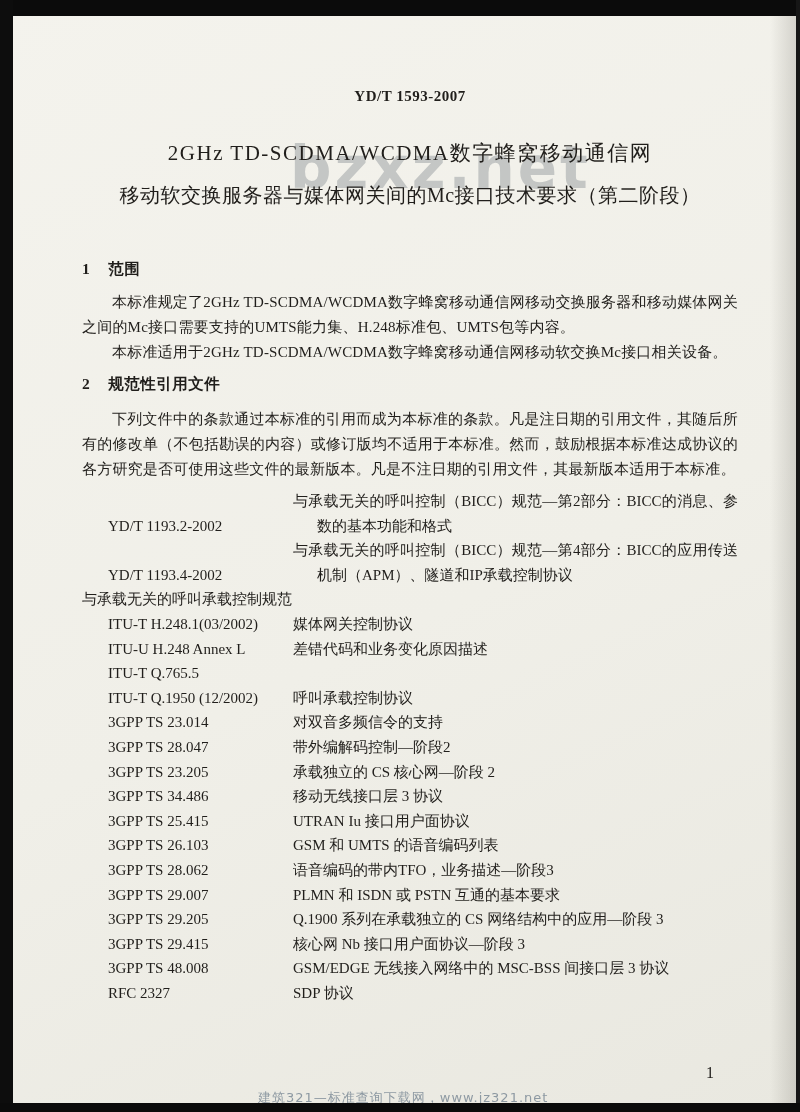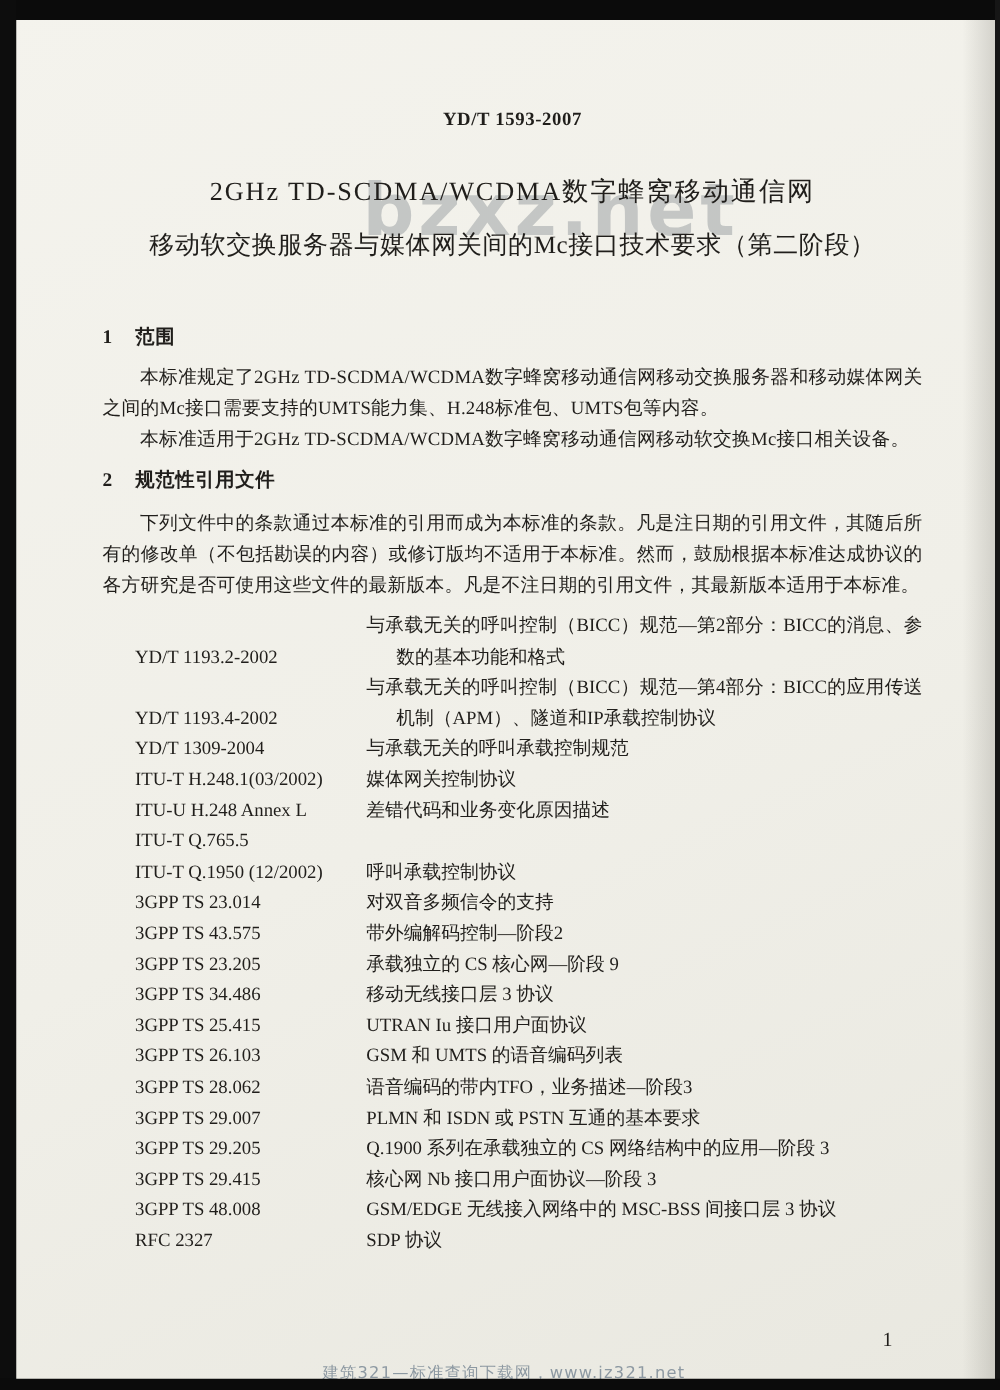--- a/index.html
+++ b/index.html
@@ -125,21 +125,20 @@
     <div class="references">
         <div class="ref-row">
           <span class="ref-id">YD/T 1193.2-2002</span>
           <span class="ref-desc">与承载无关的呼叫控制（BICC）规范—第2部分：BICC的消息、参数的基本功能和格式</span>
         </div>
         <div class="ref-row">
           <span class="ref-id">YD/T 1193.4-2002</span>
           <span class="ref-desc">与承载无关的呼叫控制（BICC）规范—第4部分：BICC的应用传送机制（APM）、隧道和IP承载控制协议</span>
         </div>
         <div class="ref-row">
-          <span class="ref-id">YD/T 1309-2004</span>
           <span class="ref-desc">与承载无关的呼叫承载控制规范</span>
         </div>
         <div class="ref-row">
           <span class="ref-id">ITU-T H.248.1(03/2002)</span>
           <span class="ref-desc">媒体网关控制协议</span>
         </div>
         <div class="ref-row">
           <span class="ref-id">ITU-U H.248 Annex L</span>
           <span class="ref-desc">差错代码和业务变化原因描述</span>
         </div>
@@ -148,26 +147,26 @@
         </div>
         <div class="ref-row">
           <span class="ref-id">ITU-T Q.1950 (12/2002)</span>
           <span class="ref-desc">呼叫承载控制协议</span>
         </div>
         <div class="ref-row">
           <span class="ref-id">3GPP TS 23.014</span>
           <span class="ref-desc">对双音多频信令的支持</span>
         </div>
         <div class="ref-row">
-          <span class="ref-id">3GPP TS 43.575</span>
+          <span class="ref-id">3GPP TS 28.047</span>
           <span class="ref-desc">带外编解码控制—阶段2</span>
         </div>
         <div class="ref-row">
           <span class="ref-id">3GPP TS 23.205</span>
-          <span class="ref-desc">承载独立的 CS 核心网—阶段 9</span>
+          <span class="ref-desc">承载独立的 CS 核心网—阶段 2</span>
         </div>
         <div class="ref-row">
           <span class="ref-id">3GPP TS 34.486</span>
           <span class="ref-desc">移动无线接口层 3 协议</span>
         </div>
         <div class="ref-row">
           <span class="ref-id">3GPP TS 25.415</span>
           <span class="ref-desc">UTRAN Iu 接口用户面协议</span>
         </div>
         <div class="ref-row">

